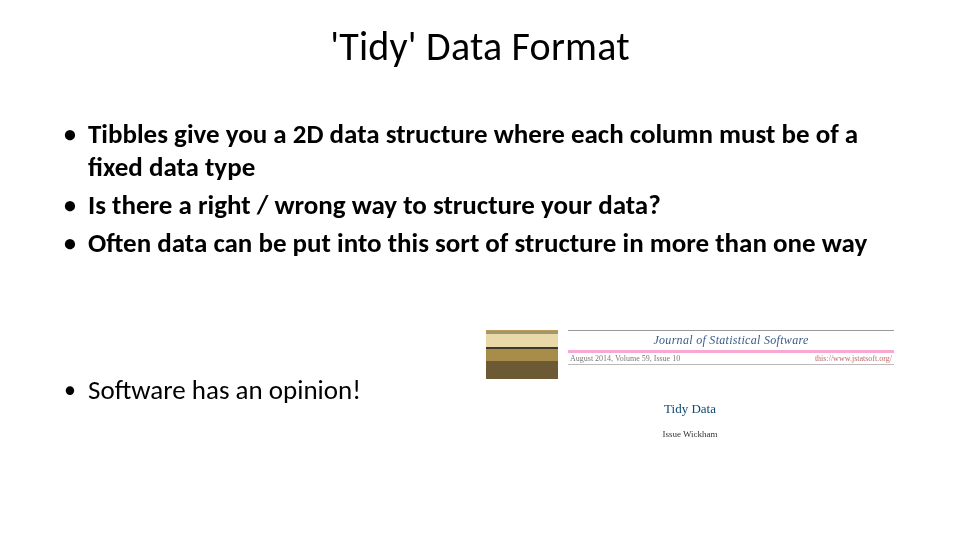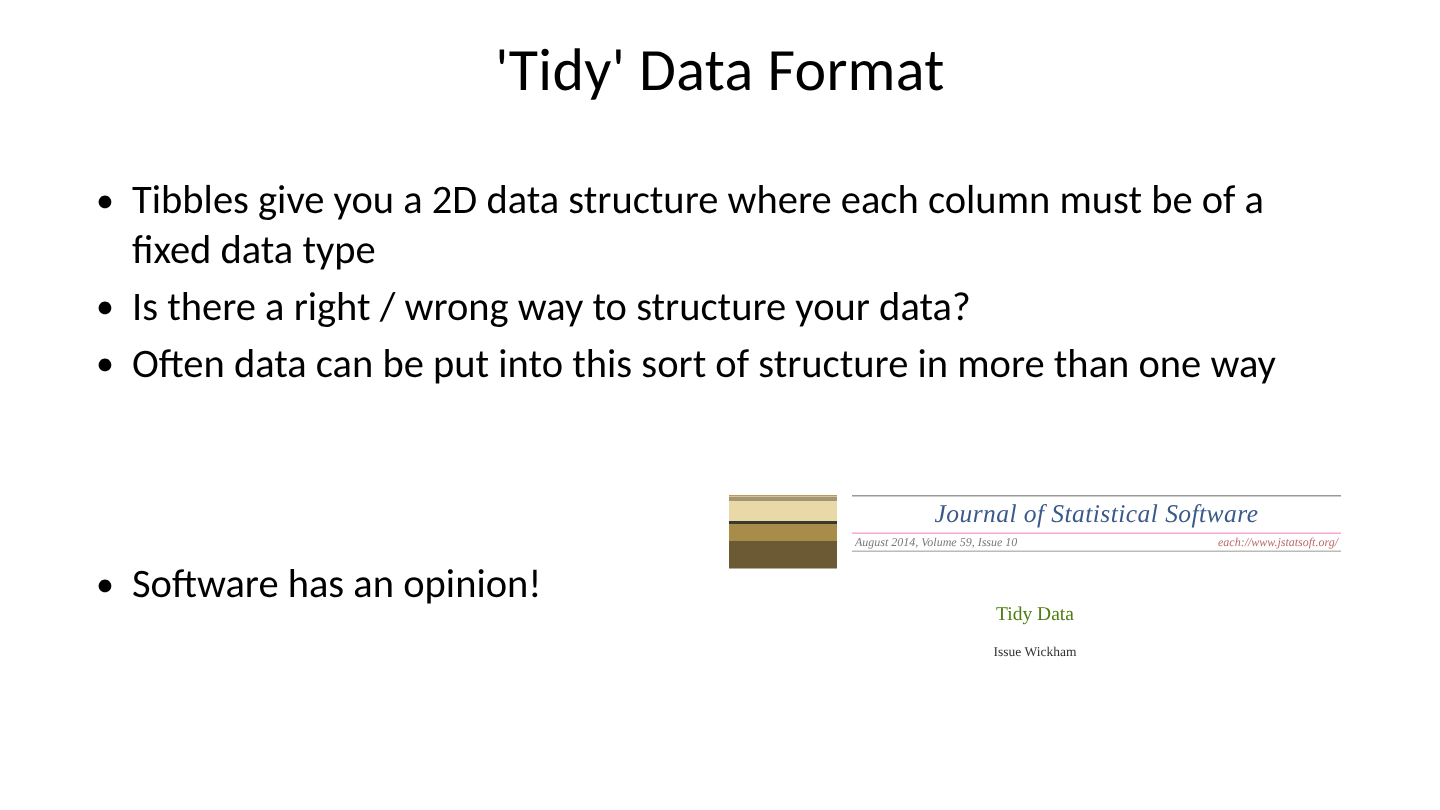--- a/index.html
+++ b/index.html
@@ -37,20 +37,21 @@
   }
   .bullets ul {
     list-style: none;
     margin: 0;
     padding: 0;
   }
   .bullets li {
     position: relative;
     padding-left: 28px;
     margin-bottom: 5px;
+    font-weight: bold;
   }
   .bullets li::before {
     content: "•";
     position: absolute;
     left: 4px;
     top: 0;
     font-size: 24px;
     line-height: 1.3;
   }
   .last-bullet {
@@ -97,44 +98,43 @@
         #6b5a34 62%, #6b5a34 100%);
     border-top: 1px solid #b89b55;
     box-shadow: inset 0 10px 0 -7px rgba(0,0,0,0.3);
   }
   .paper-title-block {
     flex: 1;
     border-top: 1px solid #999;
   }
   .paper-journal {
     font-style: italic;
-    font-size: 17px;
+    font-size: 12px;
     color: #3a5a8a;
     text-align: center;
     padding: 2px 0 2px 0;
     letter-spacing: 0.3px;
   }
   .paper-subline {
     display: flex;
     justify-content: space-between;
     font-size: 8px;
     color: #7a7a7a;
-    border-top: 1px solid #f9a8d4;
+    border-top: 3px solid #f9a8d4;
     border-bottom: 1px solid #bbb;
     padding: 1px 2px;
-    font-style: italic;
   }
   .paper-subline .right { color: #b96a6a; }
   .paper-body {
     text-align: center;
     margin-top: 22px;
   }
   .paper-body .ptitle {
     font-size: 13px;
-    color: #4d7c0f;
+    color: #0c4a6e;
   }
   .paper-body .pauthor {
     margin-top: 12px;
     font-size: 9px;
     color: #333;
   }
   .paper-body .porg {
     font-size: 7px;
     color: #444;
   }
@@ -160,21 +160,21 @@
     </ul>
   </div>
 
   <div class="paper-inset">
     <div class="paper-header-row">
       <div class="paper-thumb"></div>
       <div class="paper-title-block">
         <div class="paper-journal">Journal of Statistical Software</div>
         <div class="paper-subline">
           <span>August 2014, Volume 59, Issue 10</span>
-          <span class="right">each://www.jstatsoft.org/</span>
+          <span class="right">this://www.jstatsoft.org/</span>
         </div>
       </div>
     </div>
     <div class="paper-body">
       <div class="ptitle">Tidy Data</div>
       <div class="pauthor">Issue Wickham</div>
     </div>
   </div>
 
 </div>

